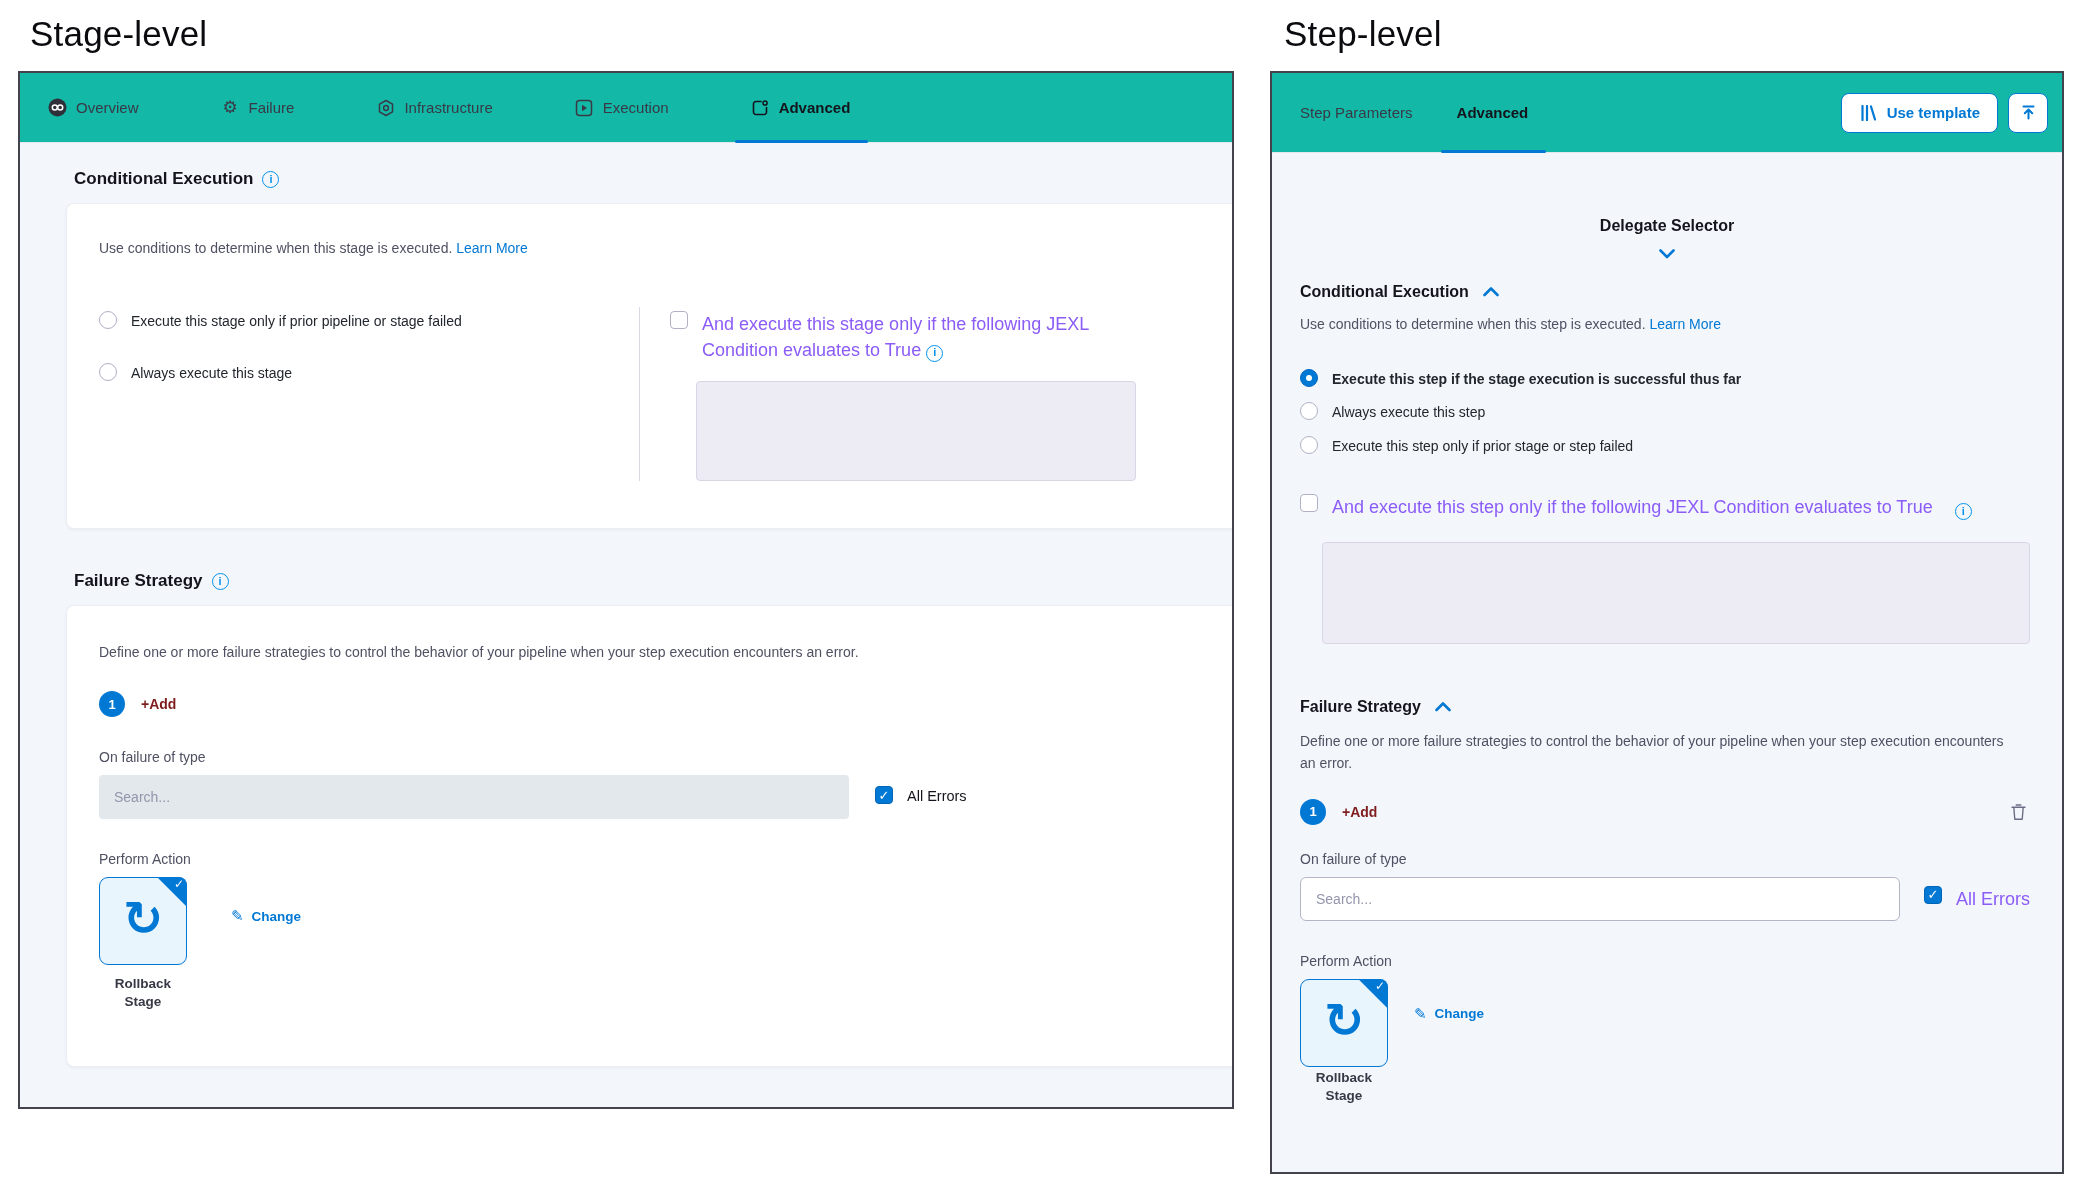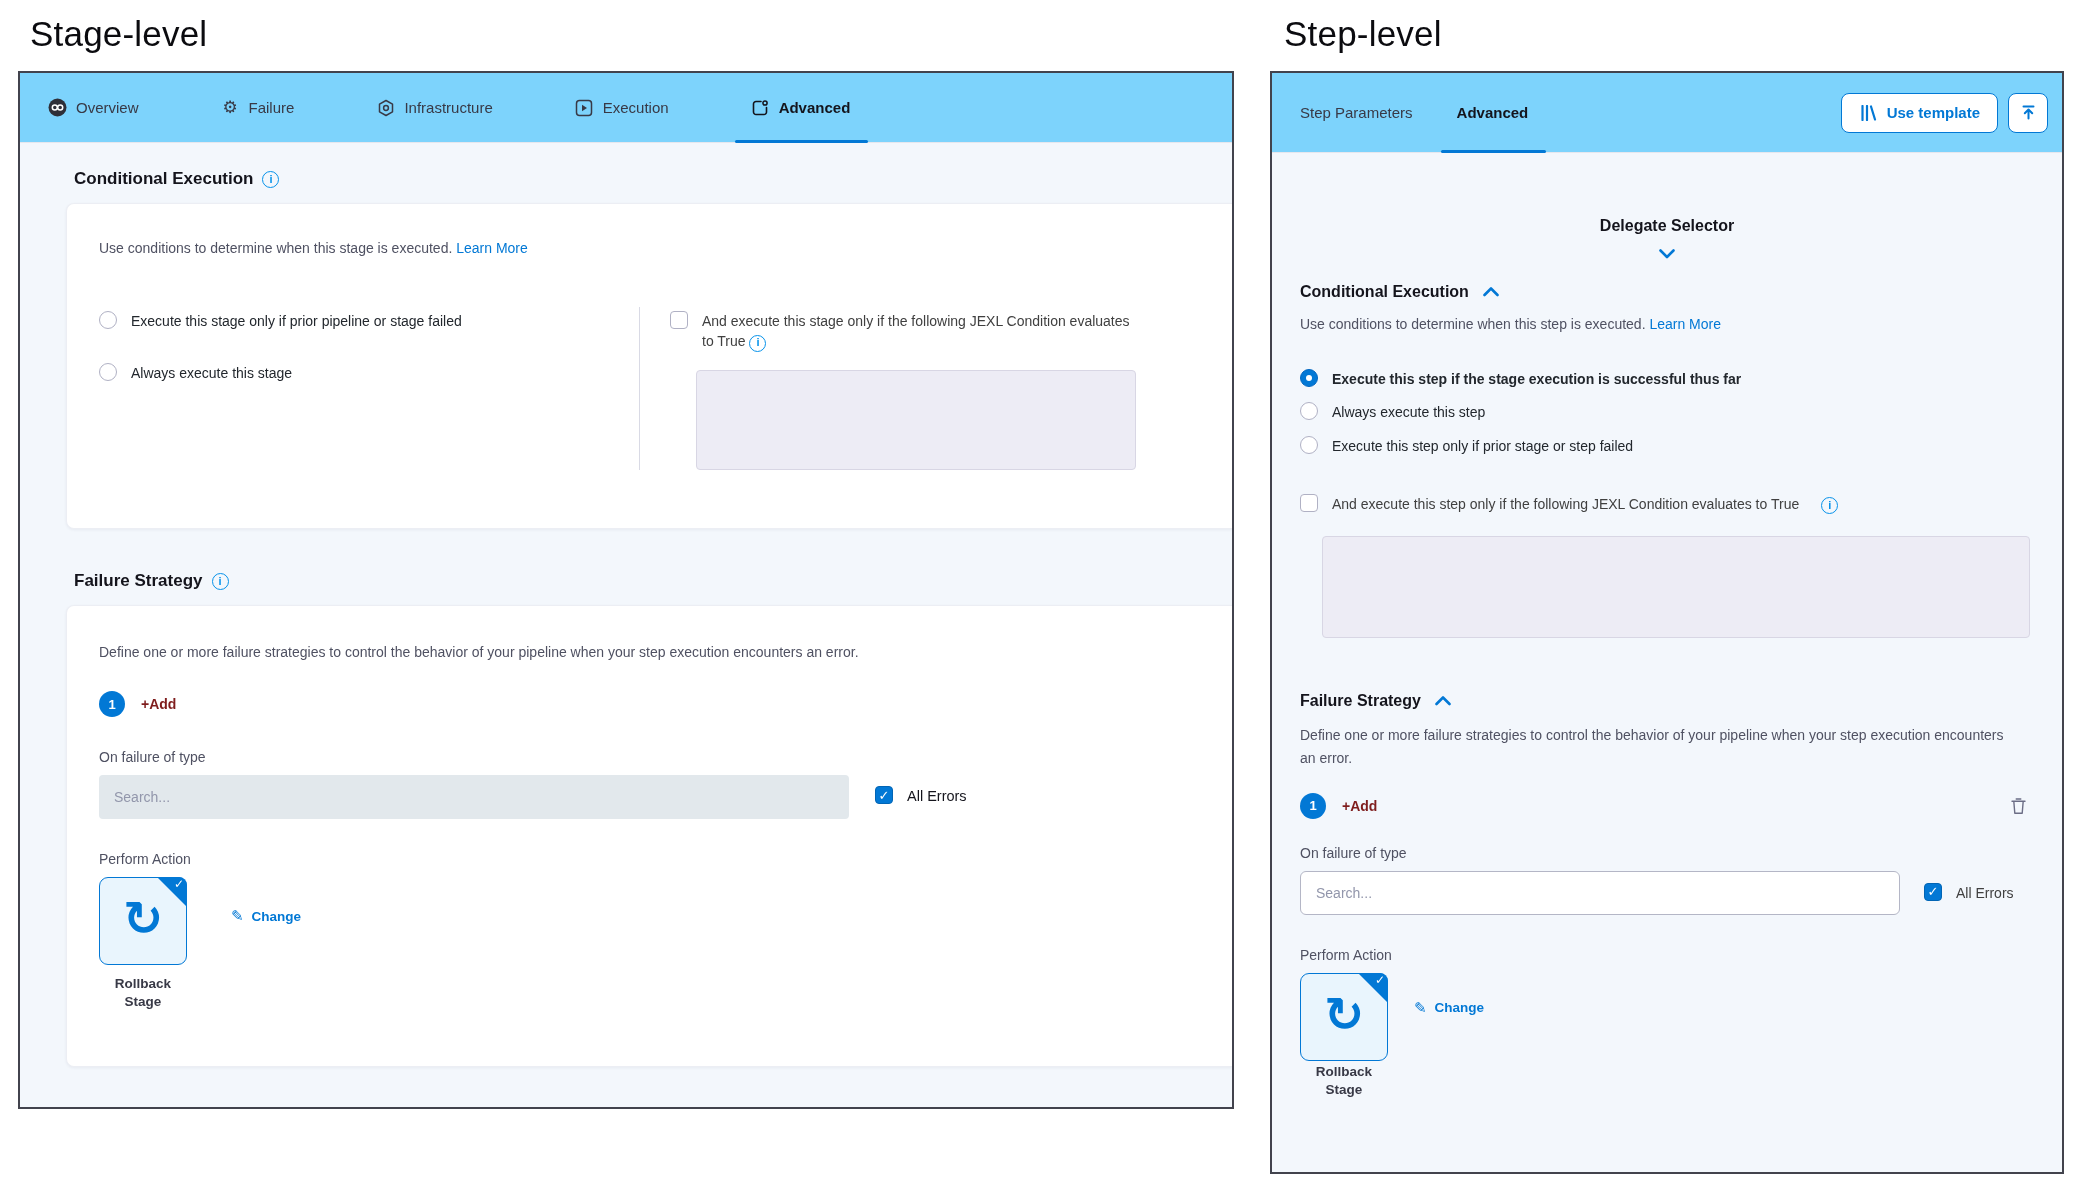--- a/index.html
+++ b/index.html
@@ -16,21 +16,21 @@
   .page-title.right { left:1284px; top:14px; }
 
   .panel {
     position:absolute; border:2px solid #42434d; background:#f3f7fc;
   }
   .stage-panel { left:18px;  top:71px; width:1216px; height:1038px; overflow:hidden; }
   .step-panel  { left:1270px; top:71px; width:794px;  height:1103px; overflow:hidden; }
 
   
   .tabbar {
-    background:#7dd3fc; border-bottom:1px solid #e6e7ee;
+    background:#14b8a6; border-bottom:1px solid #e6e7ee;
     display:flex; align-items:center; position:relative;
   }
   .stage-tabbar { height:70px; padding-left:28px; gap:82px; }
   .step-tabbar  { height:80px; padding:0 14px 0 28px; gap:44px; }
   .tab {
     display:flex; align-items:center; gap:9px; font-size:15px; color:#383946;
     height:100%; position:relative; cursor:pointer; white-space:nowrap;
   }
   .tab.active { font-weight:bold; color:#14141c; }
   .tab.active::after {
@@ -79,21 +79,21 @@
   .check-row { display:flex; align-items:flex-start; gap:14px; cursor:pointer; }
   .checkbox {
     width:18px; height:18px; border-radius:4px; background:#fff;
     border:1px solid #b0b1c4; flex:0 0 auto; position:relative;
   }
   .checkbox.checked { background:#0278d5; border-color:#0265b5; }
   .checkbox.checked::after {
     content:"✓"; position:absolute; left:2.5px; top:0.5px; color:#fff;
     font-size:13px; font-weight:bold;
   }
-  .check-label { font-size:14px; color:#404040; line-height:1.45; }
+  .check-label { font-size:18px; color:#8b5cf6; line-height:1.45; }
   .jexl-input {
     display:block; background:#edecf5; border:1px solid #d8d6e4; border-radius:4px;
     resize:none; outline:none; font-family:inherit;
   }
   .badge-row { display:flex; align-items:center; gap:16px; }
   .badge {
     width:26px; height:26px; border-radius:50%; background:#0278d5; color:#fff;
     font-size:13px; font-weight:bold; display:flex; align-items:center;
     justify-content:center; cursor:pointer;
   }

